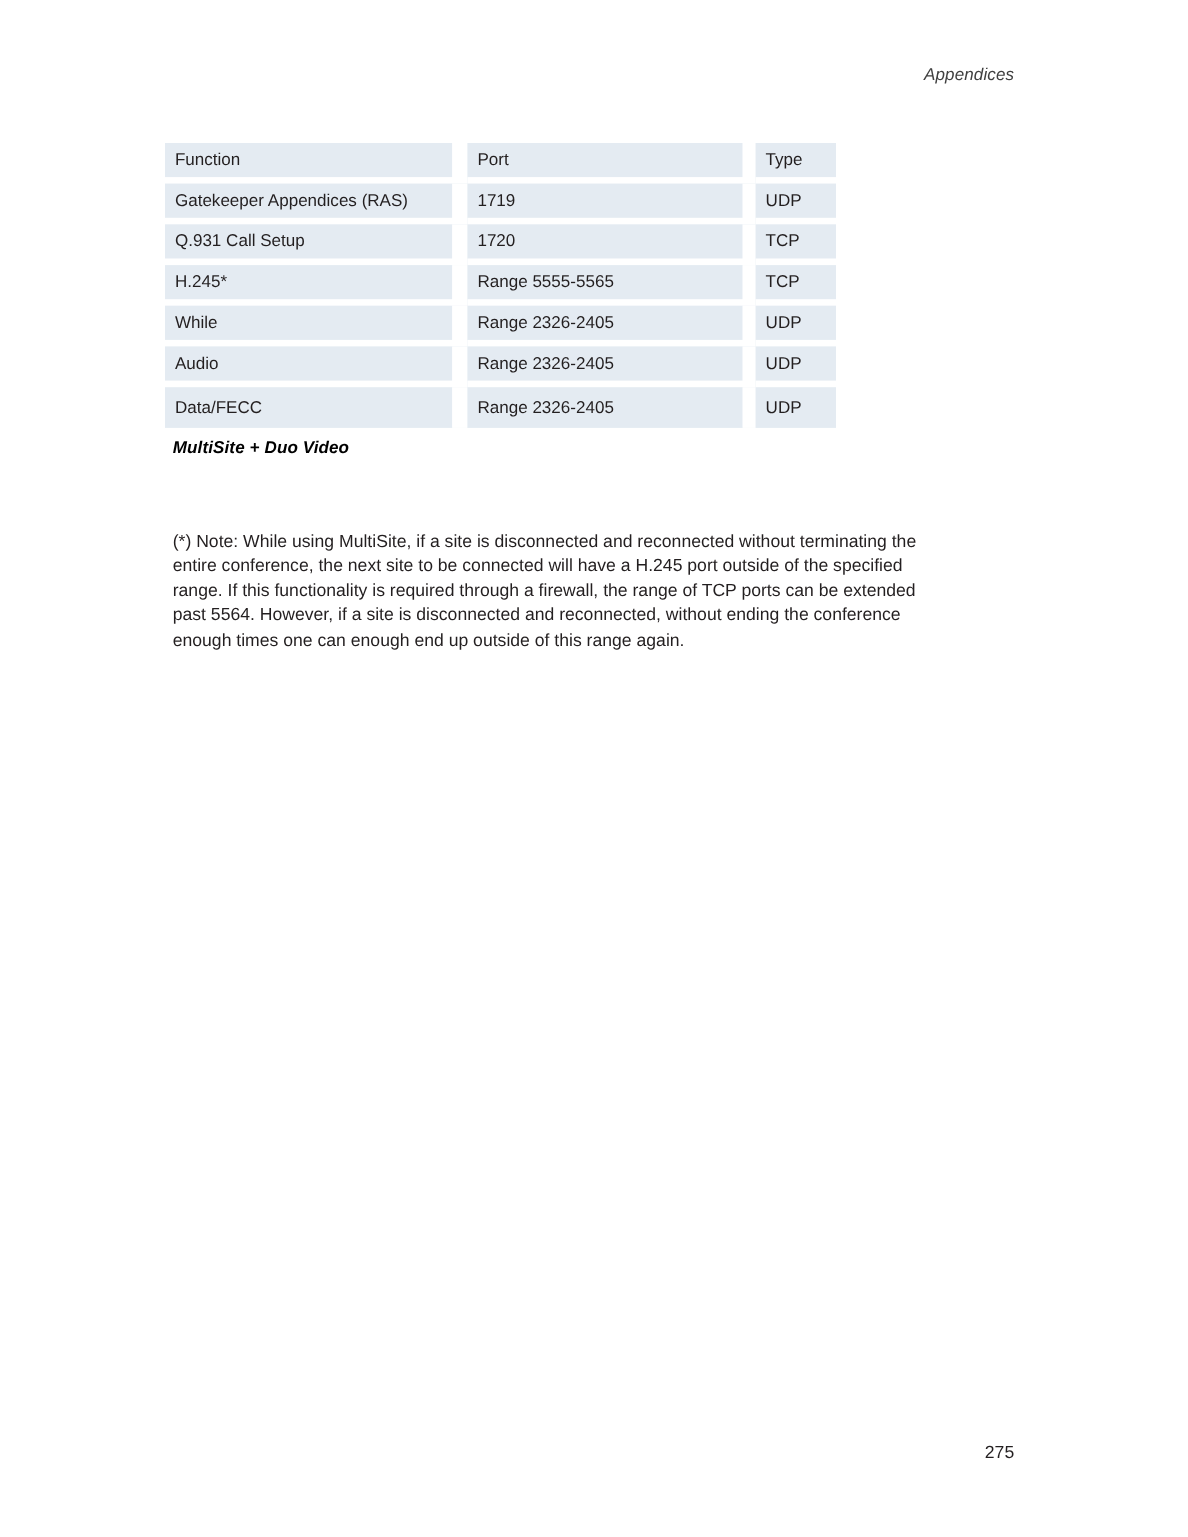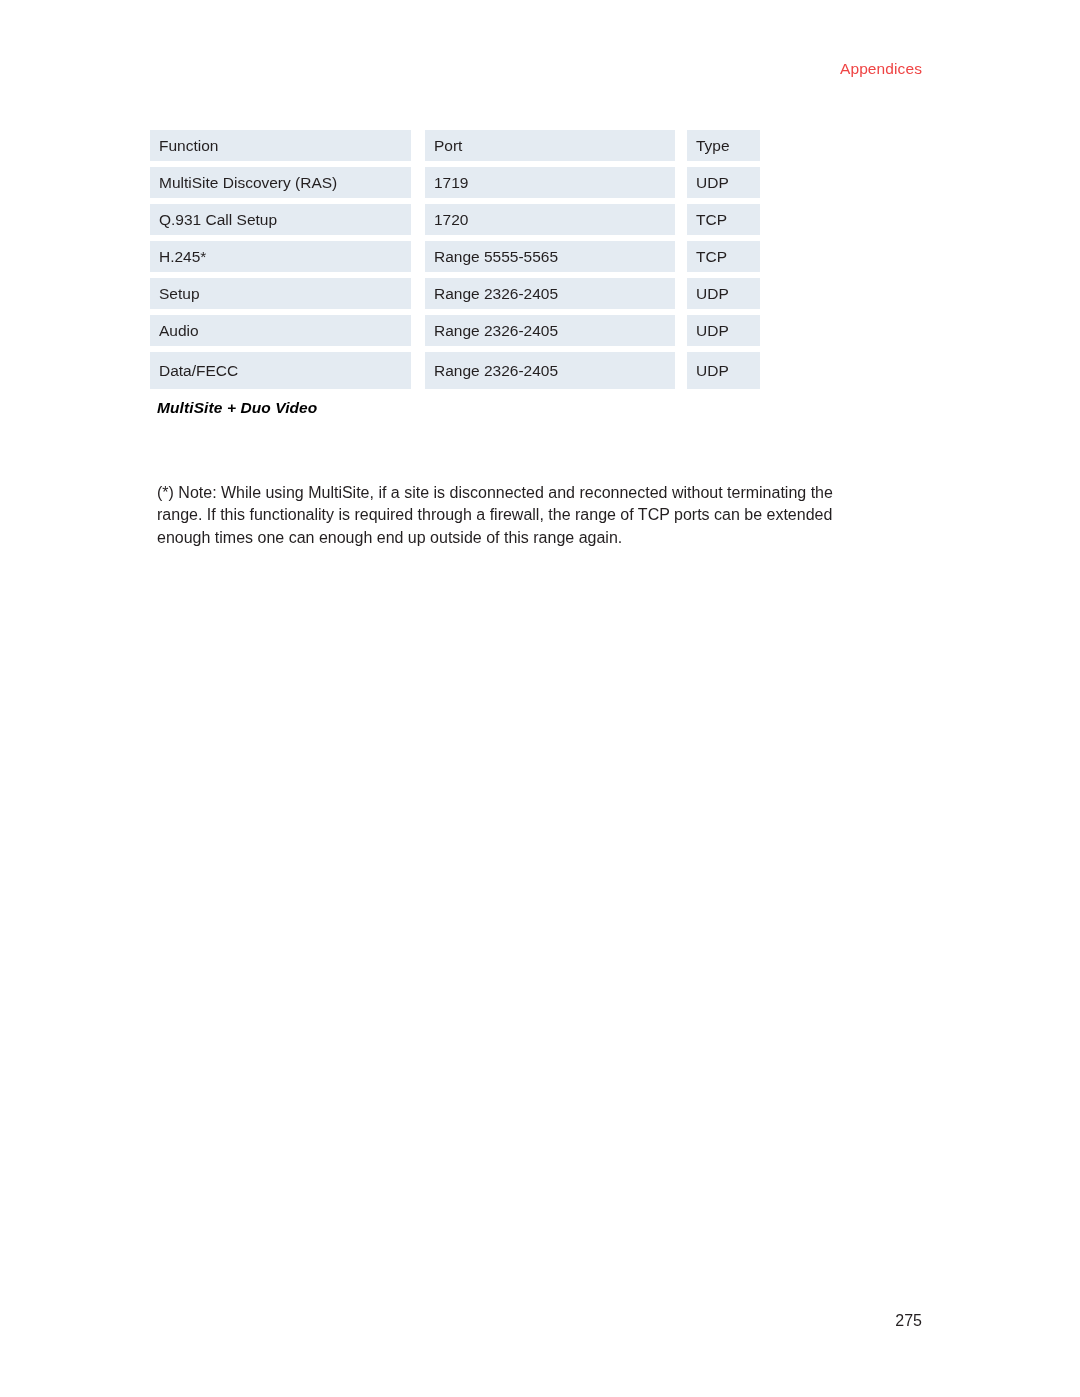--- a/index.html
+++ b/index.html
@@ -23,22 +23,23 @@
   }
 
   
   .running-header {
     position: absolute;
     top: 60px;
     left: 0;
     width: 922px;
     text-align: right;
     font-size: 15.5px;
-    color: #ef4444;
+    color: #404040;
     letter-spacing: 0.1px;
+    font-style: italic;
   }
 
   
   .port-table {
     position: absolute;
     top: 130px;
     left: 150px;
     width: 610px;
     border-collapse: separate;
     border-spacing: 0;
@@ -125,55 +126,57 @@
   <div class="running-header">Appendices</div>
 
   <table class="port-table">
     <tbody>
       <tr>
         <td class="c-function">Function</td>
         <td class="c-port">Port</td>
         <td class="c-type">Type</td>
       </tr>
       <tr>
-        <td class="c-function">MultiSite Discovery (RAS)</td>
+        <td class="c-function">Gatekeeper Appendices (RAS)</td>
         <td class="c-port">1719</td>
         <td class="c-type">UDP</td>
       </tr>
       <tr>
         <td class="c-function">Q.931 Call Setup</td>
         <td class="c-port">1720</td>
         <td class="c-type">TCP</td>
       </tr>
       <tr>
         <td class="c-function">H.245*</td>
         <td class="c-port">Range 5555-5565</td>
         <td class="c-type">TCP</td>
       </tr>
       <tr>
-        <td class="c-function">Setup</td>
+        <td class="c-function">While</td>
         <td class="c-port">Range 2326-2405</td>
         <td class="c-type">UDP</td>
       </tr>
       <tr>
         <td class="c-function">Audio</td>
         <td class="c-port">Range 2326-2405</td>
         <td class="c-type">UDP</td>
       </tr>
       <tr>
         <td class="c-function">Data/FECC</td>
         <td class="c-port">Range 2326-2405</td>
         <td class="c-type">UDP</td>
       </tr>
     </tbody>
   </table>
 
   <div class="table-caption">MultiSite + Duo Video</div>
 
   <div class="note-block">
     <span class="note-line">(*) Note: While using MultiSite, if a site is disconnected and reconnected without terminating the</span>
+    <span class="note-line">entire conference, the next site to be connected will have a H.245 port outside of the specified</span>
     <span class="note-line">range. If this functionality is required through a firewall, the range of TCP ports can be extended</span>
+    <span class="note-line">past 5564. However, if a site is disconnected and reconnected, without ending the conference</span>
     <span class="note-line">enough times one can enough end up outside of this range again.</span>
   </div>
 
   <div class="folio">275</div>
 
 </div>
 
 </body></html>

